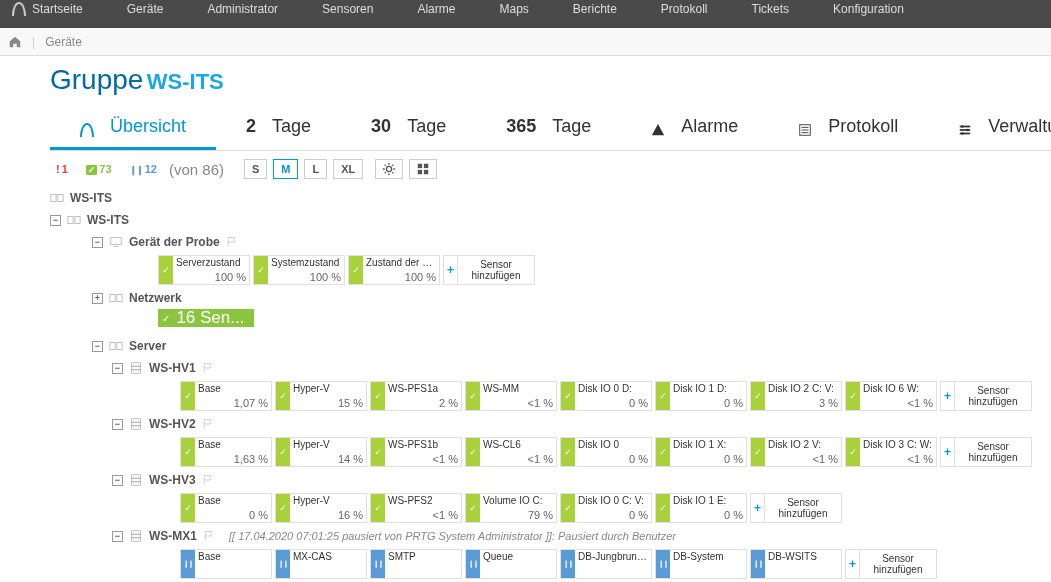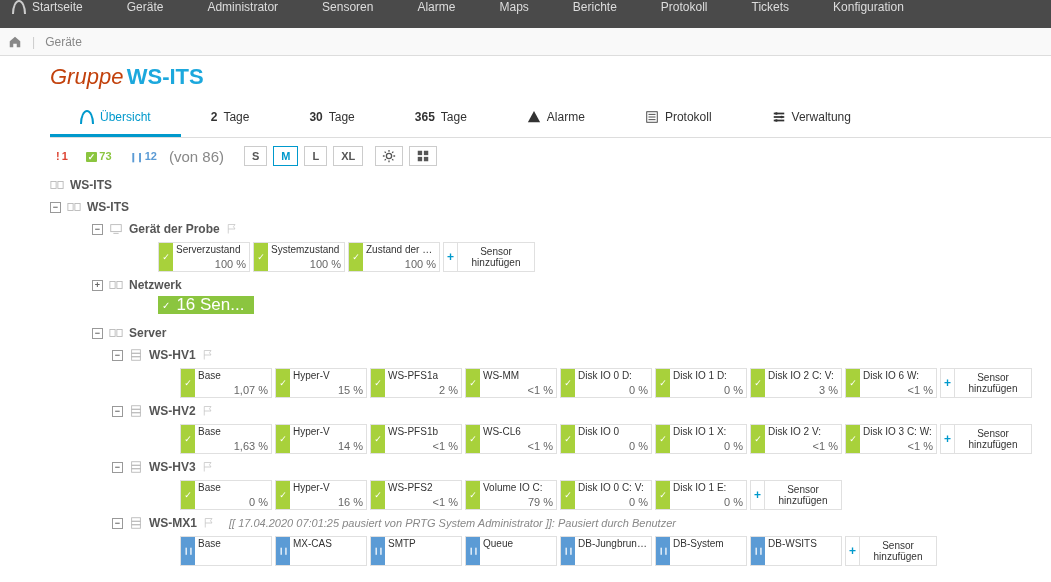--- a/index.html
+++ b/index.html
@@ -1,36 +1,36 @@
 <!DOCTYPE html>
 <html><head>
 <meta charset="utf-8">
 <style>
   * { box-sizing: border-box; margin: 0; padding: 0; }
   body { font-family: Arial, Helvetica, sans-serif; font-size: 12px; color: #333; background: #fff; width: 1051px; }
   
   
-  .topnav { background: #4a4a4a; color: #ddd; height: 28px; display: flex; align-items: flex-start; padding: 0 12px; gap: 0; }
+  .topnav { background: #4a4a4a; color: #ddd; height: 28px; display: flex; align-items: flex-end; padding: 12px 12px; gap: 0; }
   .topnav .item { padding: 0 22px; cursor: pointer; font-size: 12px; }
   .topnav .item:first-child { padding-left: 0; display: flex; align-items: center; gap: 6px; }
   .logo-icon { width: 14px; height: 14px; border: 2px solid #ccc; border-radius: 50% 50% 0 0 / 100% 100% 0 0; border-bottom: none; display: inline-block; }
   
   
   .crumb { height: 28px; border-bottom: 1px solid #ddd; display: flex; align-items: center; padding: 0 8px; gap: 10px; color: #888; background: #f9f9f9; }
   .home-ic { width: 14px; height: 14px; }
   .crumb-sep { color: #ccc; }
   
   
   .page-title { padding: 8px 0 12px 50px; }
-  .page-title .lbl { font-style: italic; color: #c2410c; font-size: 22px; font-weight: 400; }
+  .page-title .lbl { color: #0369a1; font-size: 28px; font-weight: 400; }
   .page-title .name { color: #1ca8dd; font-size: 22px; font-weight: 700; }
   
   
   .tabs { display: flex; border-bottom: 1px solid #ddd; margin: 0 0 0 50px; gap: 0; }
-  .tab { padding: 8px 30px 10px; cursor: pointer; color: #333; font-size: 12px; border-bottom: 3px solid transparent; display: flex; align-items: flex-end; gap: 6px; }
+  .tab { padding: 8px 30px 10px; cursor: pointer; color: #333; font-size: 18px; border-bottom: 3px solid transparent; display: flex; align-items: flex-end; gap: 16px; }
   .tab.active { color: #0099cc; border-bottom-color: #0099cc; }
   .tab .num { font-weight: 700; }
   
   
   .toolbar { display: flex; align-items: center; padding: 8px 0 8px 50px; gap: 6px; }
   .stat { padding: 2px 6px; font-weight: 700; font-size: 11px; }
   .stat.alert { color: #d43; }
   .stat.alert::before { content: "!"; color: #d43; margin-right: 2px; font-weight: 900; }
   .stat.ok { color: #8bc53f; }
   .stat.ok::before { content: "✓"; background: #8bc53f; color: #fff; padding: 0 2px; margin-right: 2px; font-size: 9px; border-radius: 1px; }

